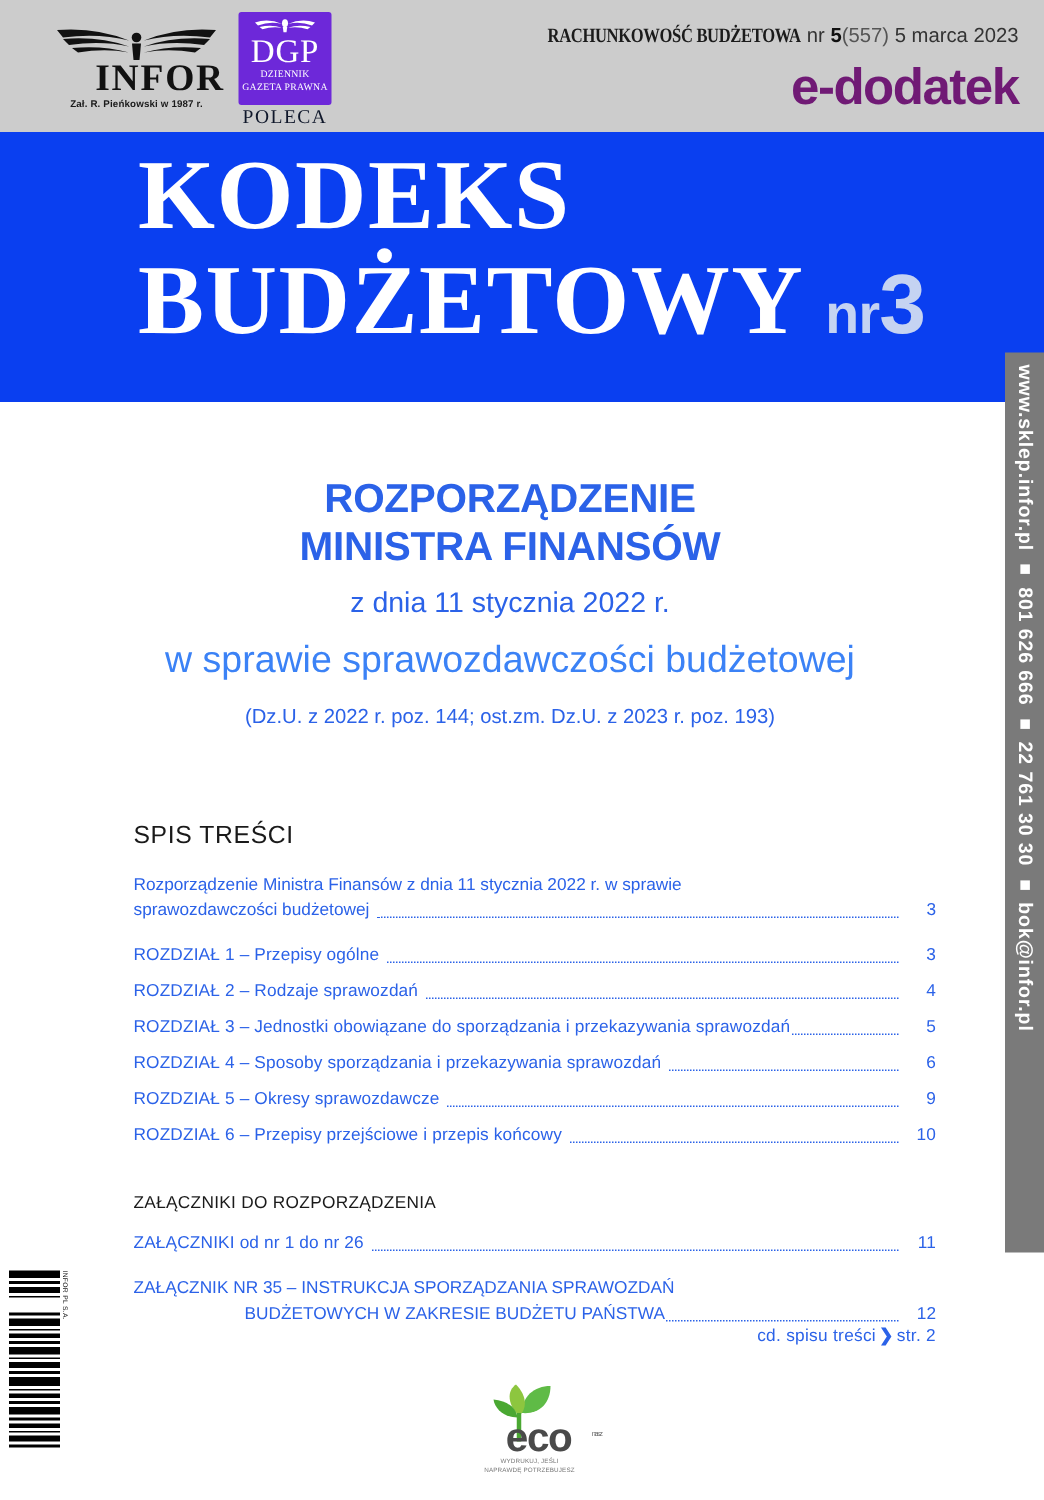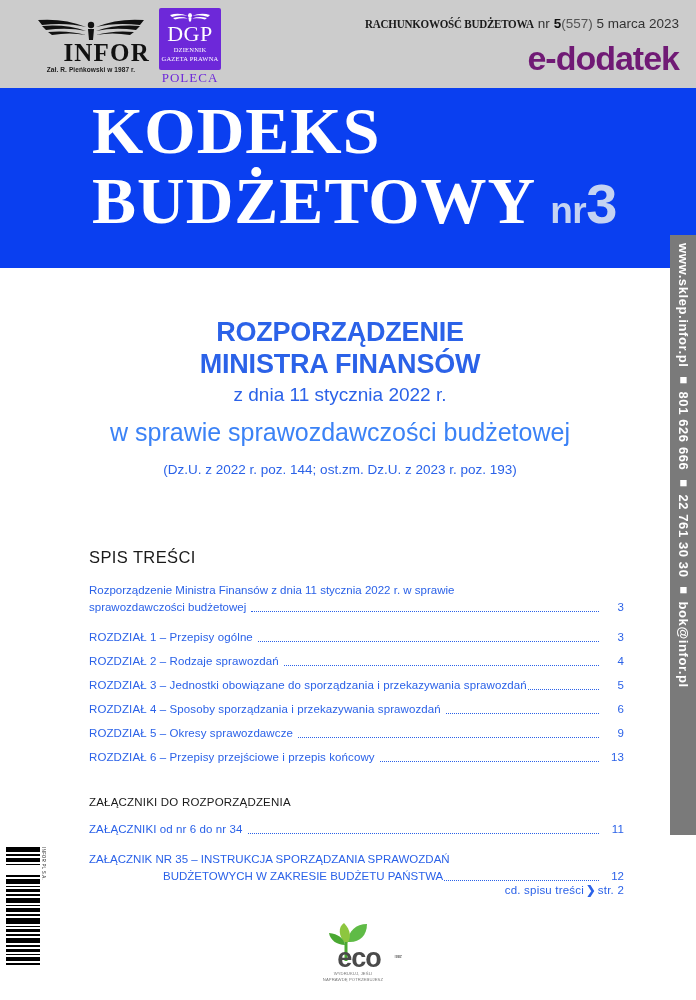--- a/index.html
+++ b/index.html
@@ -97,21 +97,21 @@
     font-family: "Liberation Serif", serif;
     font-size: 6.5px;
     color: #ffffff;
     line-height: 7.5px;
     letter-spacing: 0.2px;
     margin-top: 1px;
   }
   .dgp-poleca {
     font-family: "Liberation Serif", serif;
     font-size: 13px;
-    color: #6d28d9;
+    color: #0f172a;
     letter-spacing: 1px;
     margin-top: 0;
   }
 
   .masthead-line {
     position: absolute;
     right: 17px;
     top: 16px;
     font-size: 13.5px;
     color: #1b1b1b;
@@ -225,21 +225,21 @@
     font-weight: bold;
     font-size: 27px;
     line-height: 32px;
     letter-spacing: -0.2px;
     color: #2b62e8;
   }
   .title-date {
     font-family: "Liberation Sans", sans-serif;
     font-size: 19px;
     line-height: 24px;
-    margin-top: 3px;
+    margin-top: 11px;
     color: #2b62e8;
   }
   .title-subject {
     font-family: "Liberation Sans", sans-serif;
     font-size: 25px;
     line-height: 30px;
     margin-top: 10px;
     color: #3b82f6;
   }
   .title-ref {
@@ -488,27 +488,27 @@
       <span class="toc-page">6</span>
     </div>
     <div class="toc-row">
       <span class="toc-label">ROZDZIAŁ 5 – Okresy sprawozdawcze</span>
       <span class="toc-dots"></span>
       <span class="toc-page">9</span>
     </div>
     <div class="toc-row">
       <span class="toc-label">ROZDZIAŁ 6 – Przepisy przejściowe i przepis końcowy</span>
       <span class="toc-dots"></span>
-      <span class="toc-page">13</span>
+      <span class="toc-page">10</span>
     </div>
 
     <div class="toc-section-heading">ZAŁĄCZNIKI DO ROZPORZĄDZENIA</div>
 
     <div class="toc-row gap">
-      <span class="toc-label">ZAŁĄCZNIKI od nr 6 do nr 34</span>
+      <span class="toc-label">ZAŁĄCZNIKI od nr 1 do nr 26</span>
       <span class="toc-dots"></span>
       <span class="toc-page">11</span>
     </div>
 
     <div class="toc-row-multiline">
       <span class="toc-first-line">ZAŁĄCZNIK NR 35 – INSTRUKCJA SPORZĄDZANIA SPRAWOZDAŃ</span>
       <span class="toc-second toc-indent">
         <span class="toc-label">BUDŻETOWYCH W ZAKRESIE BUDŻETU PAŃSTWA</span>
         <span class="toc-dots tight"></span>
         <span class="toc-page">12</span>

